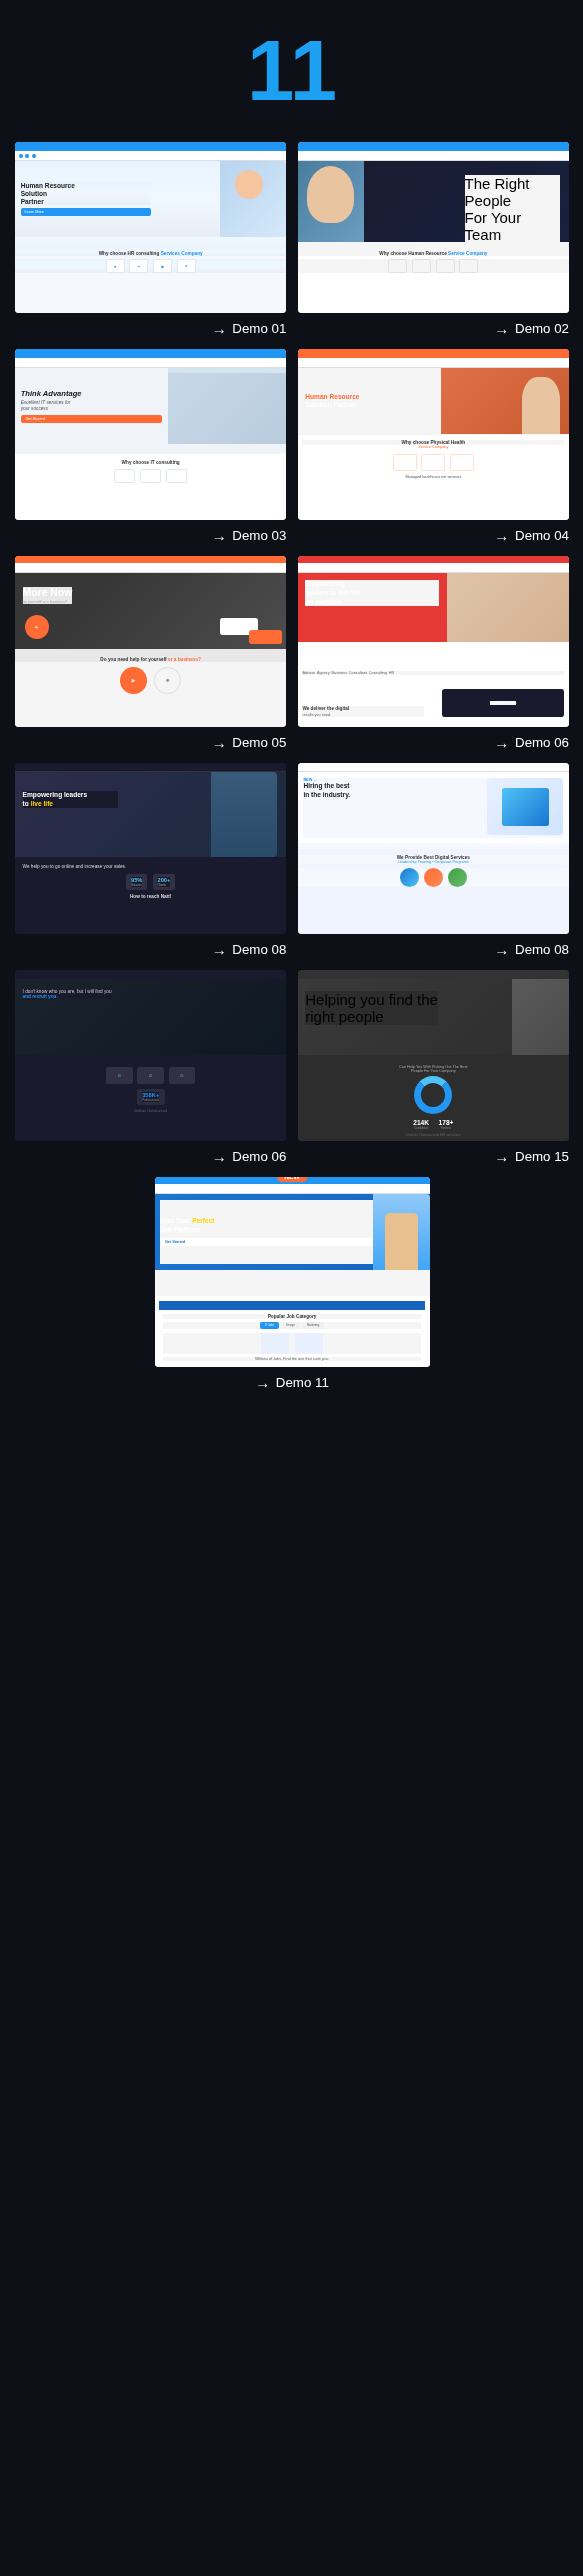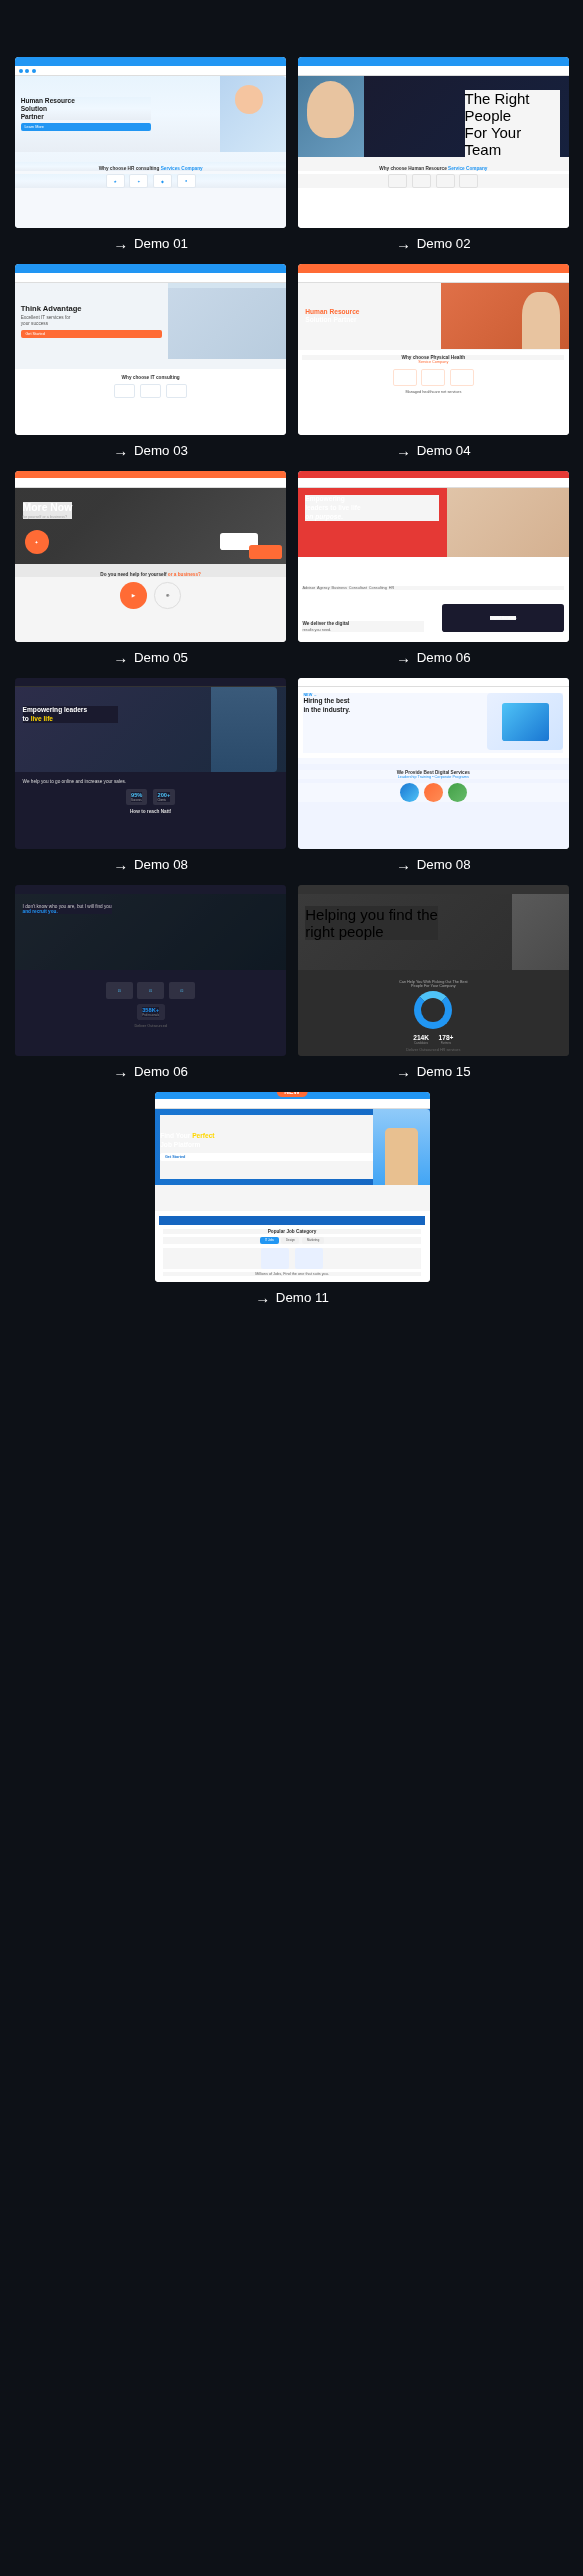--- a/index.html
+++ b/index.html
@@ -52,21 +52,21 @@
     .demos-grid {
       display: grid;
       grid-template-columns: 1fr 1fr;
       gap: 11.4px;
       padding: 9.5px 15px;
     }
 
     .demo-item {
       display: flex;
       flex-direction: column;
-      align-items: center;
+      align-items: flex-end;
     }
 
     .demo-thumb {
       width: 100%;
       height: 171px;
       border-radius: 3.8px;
       overflow: hidden;
       position: relative;
       background: #fff;
     }
@@ -113,21 +113,21 @@
     .d2 .hero-btn { margin-top: 3.8px; background: #2196f3; color: #fff; font-size: 3.8px; padding: 1.9px 4.7px; border-radius: 1.9px; display: inline-block; }
     .d2 .bottom-section { position: absolute; bottom: 0; width: 100%; height: 66px; background: #fff; }
     .d2 .bottom-title { font-size: 4.7px; color: #333; text-align: center; padding-top: 3.8px; font-weight: bold; }
     .d2 .bottom-title span { color: #2196f3; }
     .d2 .bottom-icons { display: flex; justify-content: center; gap: 4.7px; margin-top: 3.8px; }
     .d2 .icon-box { width: 19px; height: 13.3px; background: #f5f5f5; border: 0.9px solid #e0e0e0; border-radius: 1.9px; }
 
     
     .d3 { background: #f0f4f8; }
     .d3 .hero { position: absolute; top: 19px; left: 0; width: 100%; height: 76px; display: flex; background: #e8eef5; }
-    .d3 .hero-left { flex: 1.2; padding: 5.7px; display: flex; flex-direction: column; justify-content: center; }
+    .d3 .hero-left { flex: 1.2; padding: 5.7px; display: flex; flex-direction: column; justify-content: center; font-style: italic; }
     .d3 .hero-title { font-size: 7.6px; font-weight: 900; color: #1a1a1a; }
     .d3 .hero-subtitle { font-size: 4.7px; color: #555; margin-top: 1.9px; line-height: 1.3; }
     .d3 .hero-btn { margin-top: 2.8px; background: #ff6b35; color: #fff; font-size: 3.8px; padding: 1.9px 4.7px; border-radius: 1.9px; display: inline-block; }
     .d3 .hero-right { flex: 1; position: relative; background: #d4e4f0; overflow: hidden; }
     .d3 .people-img { position: absolute; bottom: 0; width: 100%; height: 71px; background: linear-gradient(135deg, #c8d8e8 0%, #b8ccde 100%); }
     .d3 .bottom-section { position: absolute; bottom: 0; width: 100%; height: 66px; background: #fff; }
 
     
     .d4 { background: #f5f5f5; }
     .d4 .hero { position: absolute; top: 19px; left: 0; width: 100%; height: 66px; background: linear-gradient(135deg, #2d2d2d 0%, #1a1a1a 100%); display: flex; }
@@ -237,20 +237,21 @@
     .d11 .icon-img { width: 28.4px; height: 21px; background: #e8f0ff; border-radius: 1.9px; }
     .d11 .platform-text { font-size: 3.8px; color: #666; text-align: center; margin-top: 2.8px; }
   </style>
 </head>
 <body>
 
 <div>
 
   <div class="header">
     <div class="header-row">
+      <span class="header-number">11</span>
     </div>
   </div>
 
   <div class="demos-grid">
 
     <div class="demo-item">
       <div class="demo-thumb d1">
         <div class="d1 top-bar"></div>
         <div class="d1 nav">
           <div class="d1 nav-dot"></div>

